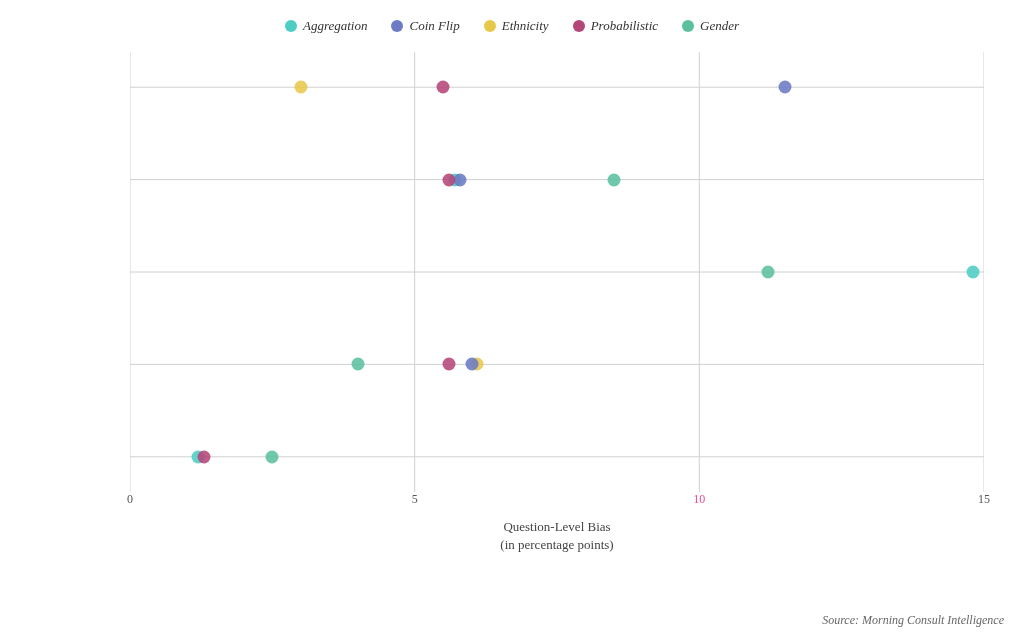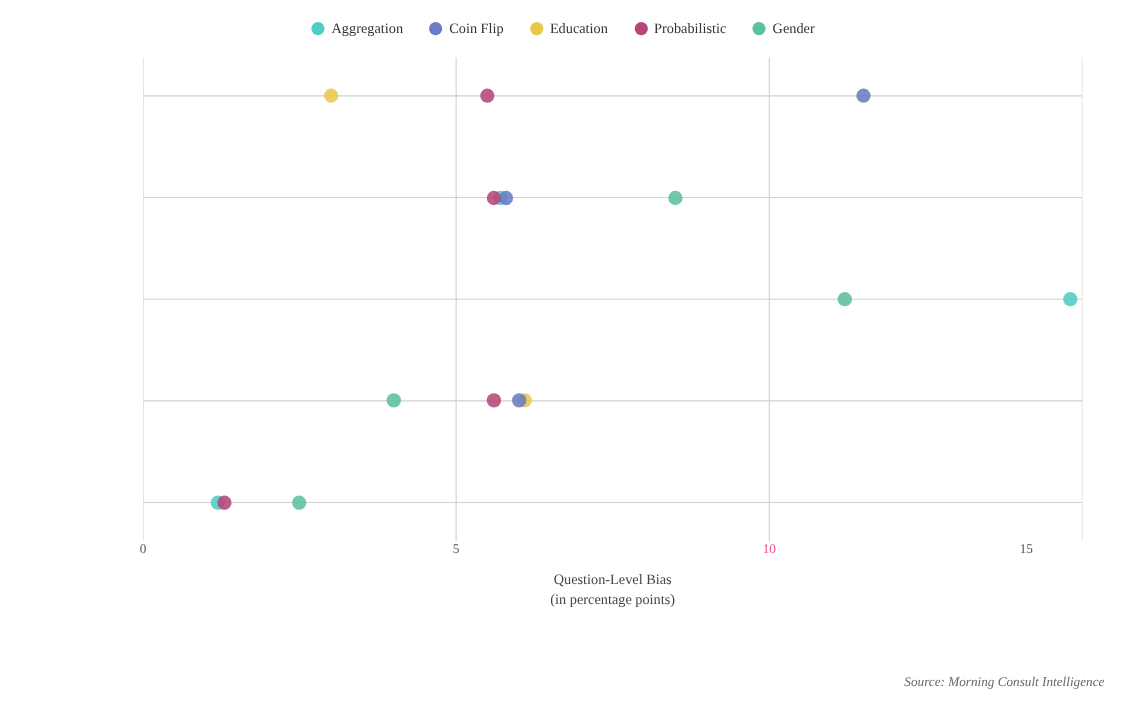--- a/index.html
+++ b/index.html
@@ -24,20 +24,21 @@
       gap: 24px;
       padding-top: 18px;
       padding-bottom: 8px;
     }
     .legend-item {
       display: flex;
       align-items: center;
       gap: 6px;
       font-size: 13px;
       color: #333;
+      font-style: italic;
     }
     .legend-dot {
       width: 12px;
       height: 12px;
       border-radius: 50%;
       display: inline-block;
     }
     .y-label {
       font-size: 13.5px;
       color: #333;
@@ -83,21 +84,21 @@
       <div class="legend-item">
         <span class="legend-dot" style="background:#4ecdc4;"></span>
     <span>Aggregation</span>
       </div>
       <div class="legend-item">
         <span class="legend-dot" style="background:#6c7bc4;"></span>
     <span>Coin Flip</span>
       </div>
       <div class="legend-item">
         <span class="legend-dot" style="background:#e8c84a;"></span>
-    <span>Education</span>
+    <span>Ethnicity</span>
       </div>
       <div class="legend-item">
         <span class="legend-dot" style="background:#b5467a;"></span>
     <span>Probabilistic</span>
       </div>
       <div class="legend-item">
         <span class="legend-dot" style="background:#5bbfa0;"></span>
     <span>Gender</span>
       </div>
     </div>
@@ -137,21 +138,21 @@
           <div class="dot" style="left: 74.0133px; top: 404.8px; width: 13px; height: 13px; background-color: rgb(181, 70, 122); opacity: 0.88;"></div>
           <div class="dot" style="left: 142.333px; top: 404.8px; width: 13px; height: 13px; background-color: rgb(91, 191, 160); opacity: 0.88;"></div>
         </div>
 
     </div>
 
     <div id="x-ticks" style="position:relative; width:100%; height:20px;">
         <span style="position: absolute; left: 0px; transform: translateX(-50%); font-size: 12px; color: rgb(85, 85, 85); font-family: Georgia, serif;">0</span>
         <span style="position: absolute; left: 284.667px; transform: translateX(-50%); font-size: 12px; color: rgb(85, 85, 85); font-family: Georgia, serif;">5</span>
         <span style="position: absolute; left: 569.333px; transform: translateX(-50%); font-size: 12px; color: #ec4899; font-family: Georgia, serif;">10</span>
-        <span style="position: absolute; left: 803px; transform: translateX(-50%); font-size: 12px; color: rgb(85, 85, 85); font-family: Georgia, serif;">15</span>
+        <span style="position: absolute; left: 854px; transform: translateX(-50%); font-size: 12px; color: rgb(85, 85, 85); font-family: Georgia, serif;">15</span>
       </div>
 
     <div class="axis-title" style="white-space:pre-line; margin-top:6px;">Question-Level Bias
 (in percentage points)</div>
 
   </div>
 
   <div class="source-text">Source: Morning Consult Intelligence</div>
 
 </div>

